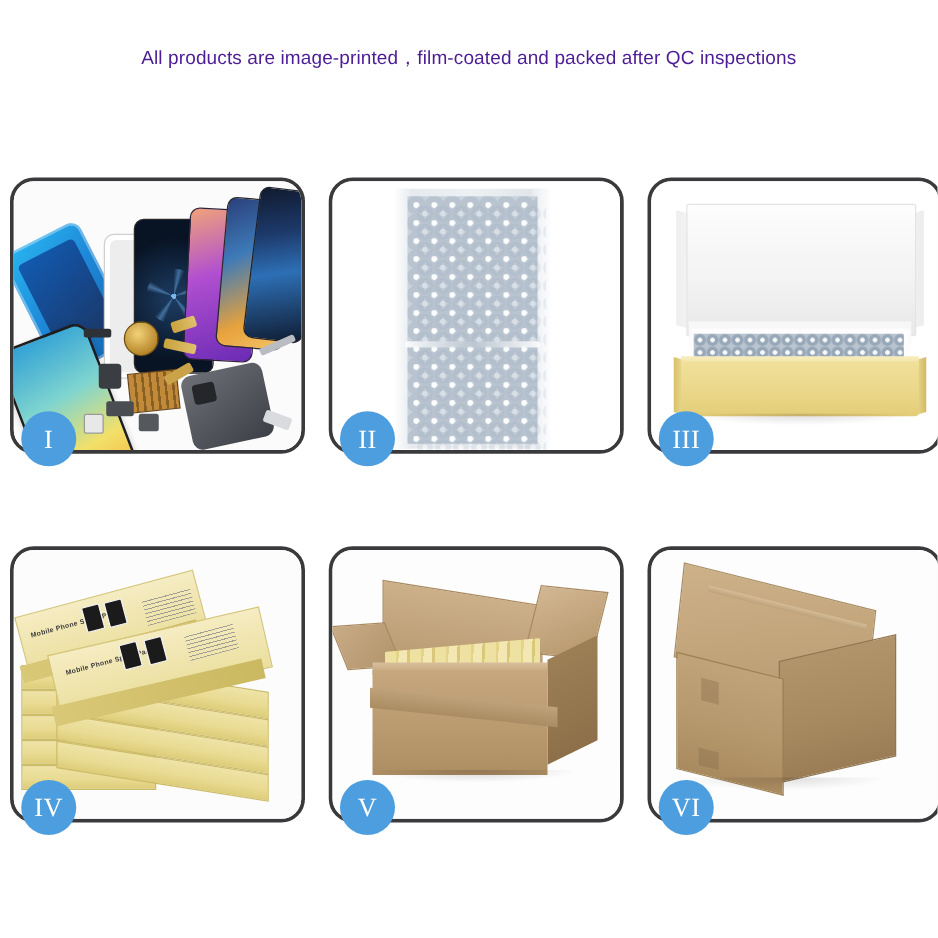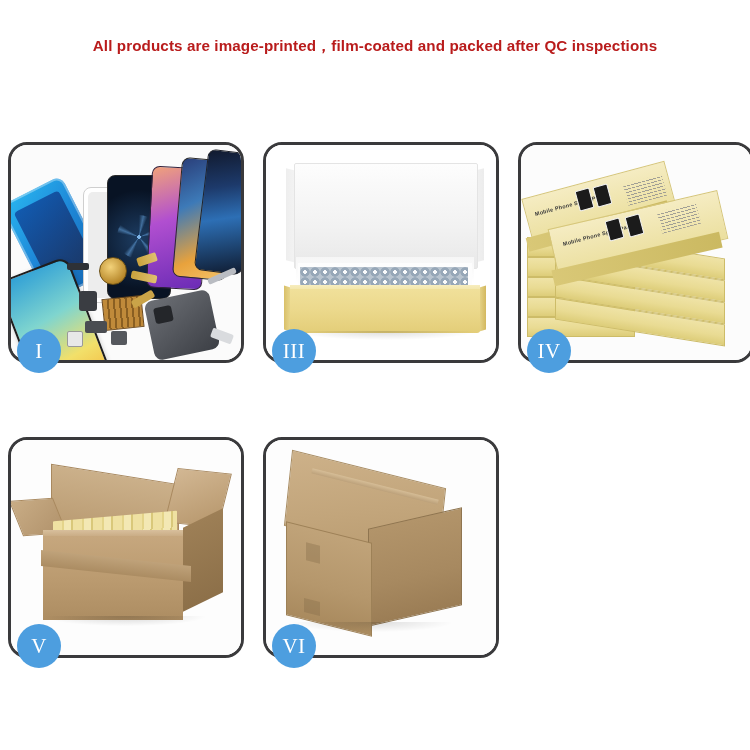--- a/index.html
+++ b/index.html
@@ -19,22 +19,22 @@
     font-size:39px;
     font-weight:700;
     letter-spacing:1.2px;
     color:#1b1b1b;
     line-height:1.05;
     white-space:nowrap;
   }
   .subtitle{
     margin-top:10px;
     font-size:15.2px;
-    font-weight:700;
-    color:#b91c1c;
+    font-weight:400;
+    color:#4c1d95;
     letter-spacing:0.1px;
     white-space:nowrap;
   }
 
   
   .grid{
     position:absolute;
     left:8px; top:142px;
     width:734px;
     display:grid;
@@ -421,20 +421,31 @@
         <div class="sbar partE"></div>
         <div class="sbar partF"></div>
         <div class="sbar partG"></div>
         <div class="sbar partH"></div>
         <div class="sbar partI"></div>
         <div class="sbar partJ"></div>
       </div>
       <div class="badge">I</div>
     </div>
 
+    <div class="card">
+      <div class="card-inner p2">
+        <div class="bw-sheet"></div>
+        <div class="bw-edgeL"></div>
+        <div class="bw-edgeR"></div>
+        <div class="bw-bubbles"></div>
+        <div class="bw-bubbles2"></div>
+        <div class="bw-seam"></div>
+      </div>
+      <div class="badge">II</div>
+    </div>
 
     <div class="card">
       <div class="card-inner p3">
         <div class="m-lid-flapL"></div>
         <div class="m-lid-flapR"></div>
         <div class="m-lid"></div>
         <div class="m-inner"></div>
         <div class="m-foam"></div>
         <div class="m-bubbles"></div>
         <div class="m-base-edgeL"></div>

